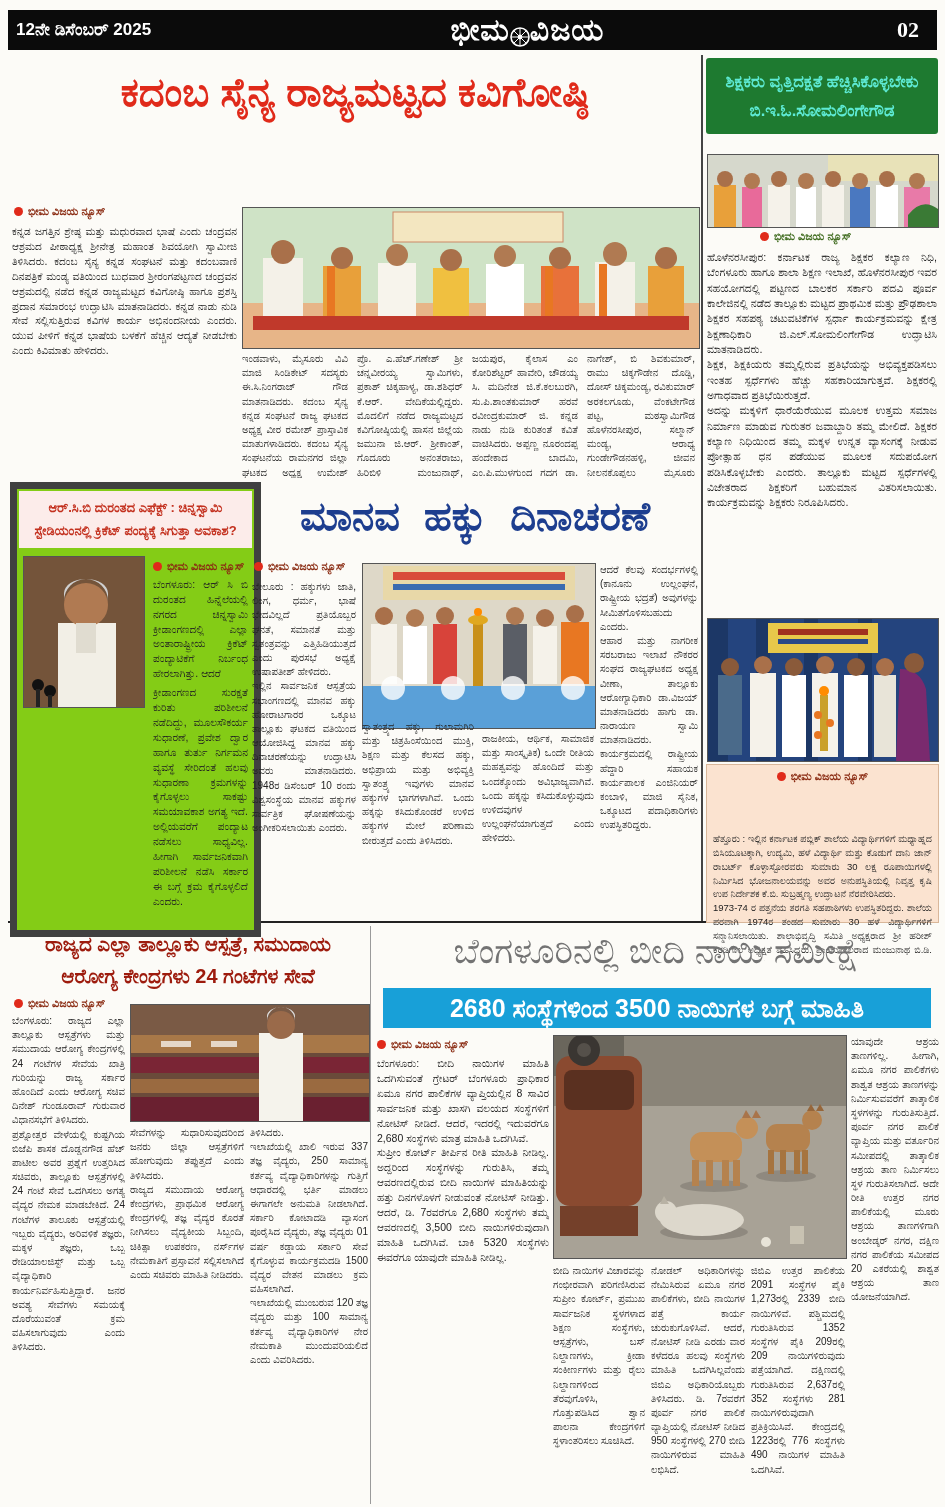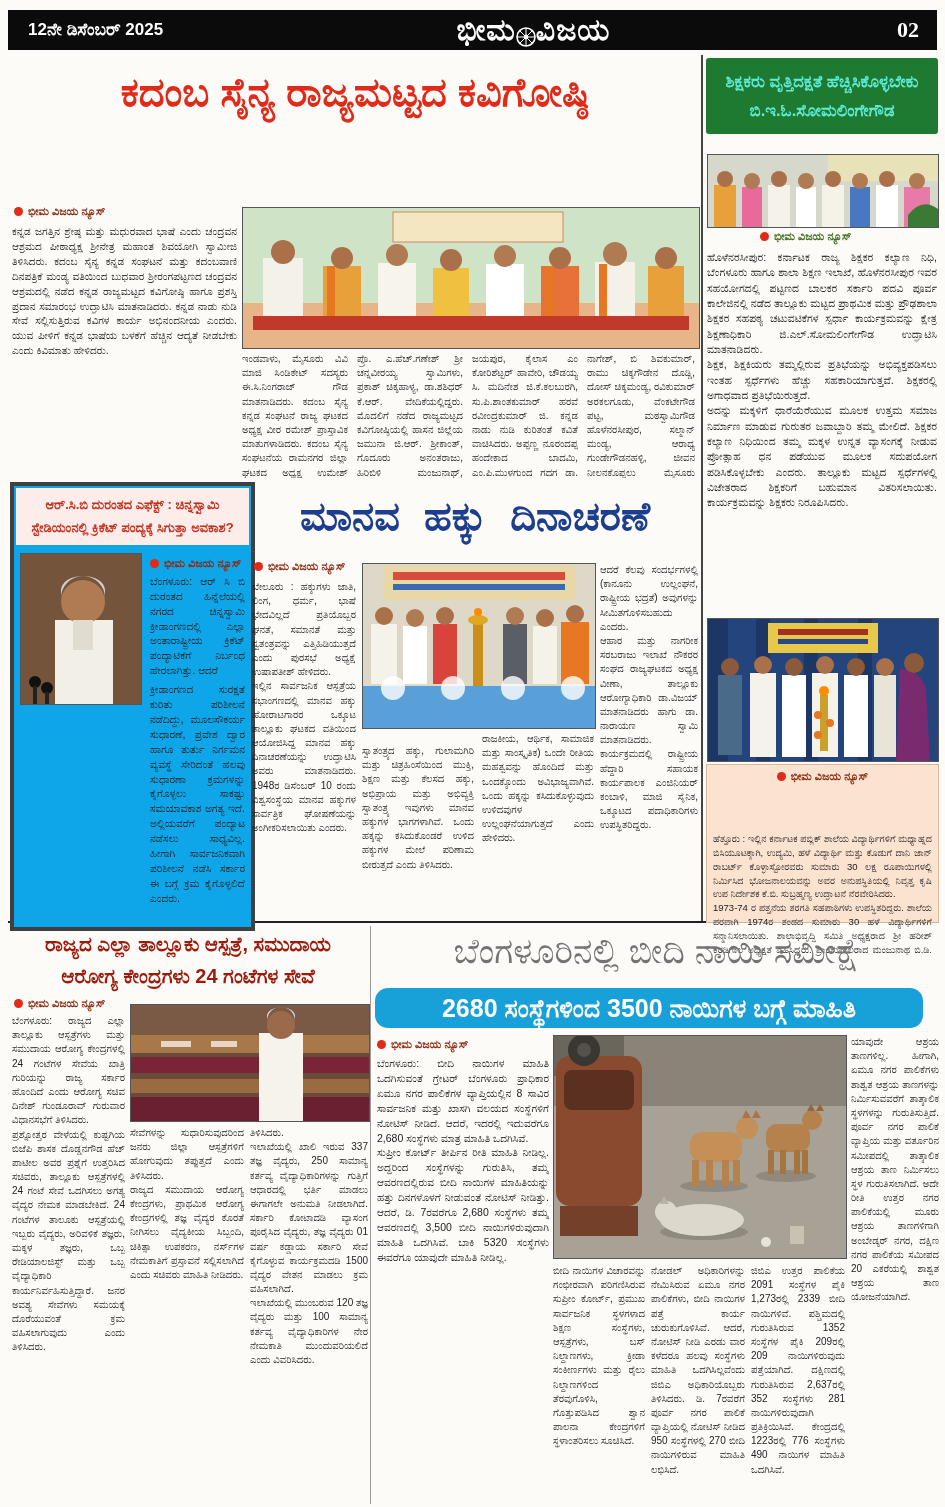--- a/index.html
+++ b/index.html
@@ -1,21 +1,21 @@
 <!DOCTYPE html>
 <html><head>
 <meta charset="utf-8">
 <style>
   html,body{margin:0;padding:0;background:#e9e7e2;}
   #page{position:relative;width:945px;height:1507px;background:#fcfbf7;margin:0 auto;overflow:hidden;
         font-family:"Liberation Sans","DejaVu Sans",sans-serif;color:#1b1b1b;}
   .abs{position:absolute;}
   
   .mast{background:#0b0b0b;color:#fff;display:flex;align-items:center;}
-  .mast .date{font-size:17px;font-weight:bold;padding-left:20px;width:240px;}
+  .mast .date{font-size:17px;font-weight:bold;padding-left:8px;width:240px;}
   .mast .title{flex:1;text-align:center;font-size:30px;font-weight:bold;letter-spacing:1px;display:flex;align-items:center;justify-content:center;gap:0;}
   .mast .pageno{width:120px;text-align:right;padding-right:18px;font-size:22px;font-weight:bold;font-family:"Liberation Serif","DejaVu Serif",serif;}
   .chakra{width:20px;height:20px;display:inline-block;}
   
   .vrule{background:#444;}
   .hrule{background:#222;}
   .grayrule{background:#9a9a9a;}
   
   .h-main{color:#e02a1a;font-weight:bold;text-align:center;font-size:40px;line-height:68px;}
   .h-navy{color:#1d3e8f;font-weight:bold;text-align:center;font-size:40px;line-height:60px;}
@@ -25,21 +25,21 @@
   .h-dogs{color:#737373;font-weight:normal;text-align:center;font-size:35px;line-height:1.4;}
   .h-dogs-sub{background:#18a0d8;color:#fff;font-weight:bold;text-align:center;font-size:25px;line-height:1.5;}
   
   .col{font-size:10.5px;line-height:1.42;text-align:justify;color:#222;overflow:hidden;white-space:pre-line;}
   .col.small{font-size:10px;}
   .byline{display:flex;align-items:center;gap:5px;font-size:11px;font-weight:bold;color:#8a2b12;}
   .byline.green{color:#3f6b1e;}
   .byline .dot{width:9px;height:9px;border-radius:50%;background:#e02a1a;display:inline-block;flex:0 0 auto;}
   .pinkbox{background:#fbe3d0;border:1px solid #d9b79a;}
   .pinkbox .col{font-size:9.5px;line-height:1.46;padding:3px 6px;}
-  .rcbbox{border:4px solid #404040;background:#0ea5e9;}
+  .rcbbox{border:7px solid #404040;background:#84cc16;}
   .ph{border:1px solid #555;overflow:hidden;background:#d8d4cc;}
   .ph svg{display:block;width:100%;height:100%;}
 </style>
 </head>
 <body>
 
 <div id="page">
 
   <div class="abs mast" style="left:8px;top:10px;width:929px;height:40px;">
     <div class="date">12ನೇ ಡಿಸೆಂಬರ್ 2025</div>
@@ -162,21 +162,21 @@
       <rect x="110" y="58" width="10" height="66" fill="#c8901a"></rect>
         <ellipse cx="115" cy="56" rx="10" ry="5" fill="#e0a820"></ellipse>
         <circle cx="115" cy="48" r="4" fill="#ff8c00"></circle>
       <rect x="0" y="122" width="232" height="42" fill="#5aa0d8"></rect>
         <circle cx="30" cy="124" r="12" fill="#fff" opacity="0.8"></circle>
         <circle cx="90" cy="124" r="12" fill="#fff" opacity="0.8"></circle>
         <circle cx="150" cy="124" r="12" fill="#fff" opacity="0.8"></circle>
         <circle cx="210" cy="124" r="12" fill="#fff" opacity="0.8"></circle>
     </svg>
   </div>
-  <div class="abs col small" style="left:362px;top:744px;width:112px;height:188px;">ಸ್ವಾತಂತ್ರ್ಯದ ಹಕ್ಕು, ಗುಲಾಮಗಿರಿ ಮತ್ತು ಚಿತ್ರಹಿಂಸೆಯಿಂದ ಮುಕ್ತಿ, ಶಿಕ್ಷಣ ಮತ್ತು ಕೆಲಸದ ಹಕ್ಕು, ಅಭಿಪ್ರಾಯ ಮತ್ತು ಅಭಿವ್ಯಕ್ತಿ ಸ್ವಾತಂತ್ರ್ಯ ಇವುಗಳು ಮಾನವ ಹಕ್ಕುಗಳ ಭಾಗಗಳಾಗಿವೆ. ಒಂದು ಹಕ್ಕನ್ನು ಕಸಿದುಕೊಂಡರೆ ಉಳಿದ ಹಕ್ಕುಗಳ ಮೇಲೆ ಪರಿಣಾಮ ಬೀರುತ್ತದೆ ಎಂದು ತಿಳಿಸಿದರು.</div>
+  <div class="abs col small" style="left:362px;top:720px;width:112px;height:188px;">ಸ್ವಾತಂತ್ರ್ಯದ ಹಕ್ಕು, ಗುಲಾಮಗಿರಿ ಮತ್ತು ಚಿತ್ರಹಿಂಸೆಯಿಂದ ಮುಕ್ತಿ, ಶಿಕ್ಷಣ ಮತ್ತು ಕೆಲಸದ ಹಕ್ಕು, ಅಭಿಪ್ರಾಯ ಮತ್ತು ಅಭಿವ್ಯಕ್ತಿ ಸ್ವಾತಂತ್ರ್ಯ ಇವುಗಳು ಮಾನವ ಹಕ್ಕುಗಳ ಭಾಗಗಳಾಗಿವೆ. ಒಂದು ಹಕ್ಕನ್ನು ಕಸಿದುಕೊಂಡರೆ ಉಳಿದ ಹಕ್ಕುಗಳ ಮೇಲೆ ಪರಿಣಾಮ ಬೀರುತ್ತದೆ ಎಂದು ತಿಳಿಸಿದರು.</div>
   <div class="abs col small" style="left:482px;top:732px;width:112px;height:188px;">ರಾಜಕೀಯ, ಆರ್ಥಿಕ, ಸಾಮಾಜಿಕ ಮತ್ತು ಸಾಂಸ್ಕೃತಿಕ) ಒಂದೇ ರೀತಿಯ ಮಹತ್ವವನ್ನು ಹೊಂದಿದೆ ಮತ್ತು ಒಂದಕ್ಕೊಂದು ಅವಿಭಾಜ್ಯವಾಗಿವೆ. ಒಂದು ಹಕ್ಕನ್ನು ಕಸಿದುಕೊಳ್ಳುವುದು ಉಳಿದವುಗಳ ಉಲ್ಲಂಘನೆಯಾಗುತ್ತದೆ ಎಂದು ಹೇಳಿದರು.</div>
   <div class="abs col small" style="left:600px;top:563px;width:98px;height:357px;">ಆದರೆ ಕೆಲವು ಸಂದರ್ಭಗಳಲ್ಲಿ (ಕಾನೂನು ಉಲ್ಲಂಘನೆ, ರಾಷ್ಟ್ರೀಯ ಭದ್ರತೆ) ಅವುಗಳನ್ನು ಸೀಮಿತಗೊಳಿಸಬಹುದು ಎಂದರು.
 ಆಹಾರ ಮತ್ತು ನಾಗರೀಕ ಸರಬರಾಜು ಇಲಾಖೆ ನೌಕರರ ಸಂಘದ ರಾಜ್ಯಘಟಕದ ಅಧ್ಯಕ್ಷ ವೀಣಾ, ತಾಲ್ಲೂಕು ಆರೋಗ್ಯಾಧಿಕಾರಿ ಡಾ.ವಿಜಯ್ ಮಾತನಾಡಿದರು ಹಾಗು ಡಾ. ನಾರಾಯಣ ಸ್ವಾಮಿ ಮಾತನಾಡಿದರು.
 ಕಾರ್ಯಕ್ರಮದಲ್ಲಿ ರಾಷ್ಟ್ರೀಯ ಹೆದ್ದಾರಿ ಸಹಾಯಕ ಕಾರ್ಯಪಾಲಕ ಎಂಜಿನಿಯರ್ ಕಂಬಾಳಿ, ಮಾಜಿ ಸೈನಿಕ, ಒಕ್ಕೂಟದ ಪದಾಧಿಕಾರಿಗಳು ಉಪಸ್ಥಿತರಿದ್ದರು.</div>
 
   <div class="abs h-green" style="left:706px;top:58px;width:224px;">
     <div>ಶಿಕ್ಷಕರು ವೃತ್ತಿದಕ್ಷತೆ ಹೆಚ್ಚಿಸಿಕೊಳ್ಳಬೇಕು</div>
     <div>ಬಿ.ಇ.ಓ.ಸೋಮಲಿಂಗೇಗೌಡ</div>
   </div>
   <div class="abs ph" style="left:707px;top:154px;width:230px;height:72px;">
@@ -274,21 +274,21 @@
         <rect x="80" y="36" width="26" height="6" fill="#fff" opacity="0.7"></rect>
     </svg>
   </div>
   <div class="abs col small" style="left:130px;top:1126px;width:114px;height:374px;">ಸೇವೆಗಳನ್ನು ಸುಧಾರಿಸುವುದರಿಂದ ಜನರು ಜಿಲ್ಲಾ ಆಸ್ಪತ್ರೆಗಳಿಗೆ ಹೋಗುವುದು ತಪ್ಪುತ್ತದೆ ಎಂದು ತಿಳಿಸಿದರು.
 ರಾಜ್ಯದ ಸಮುದಾಯ ಆರೋಗ್ಯ ಕೇಂದ್ರಗಳು, ಪ್ರಾಥಮಿಕ ಆರೋಗ್ಯ ಕೇಂದ್ರಗಳಲ್ಲಿ ತಜ್ಞ ವೈದ್ಯರ ಕೊರತೆ ನೀಗಿಸಲು ವೈದ್ಯಕೀಯ ಸಿಬ್ಬಂದಿ, ಚಿಕಿತ್ಸಾ ಉಪಕರಣ, ನರ್ಸ್‌ಗಳ ನೇಮಕಾತಿಗೆ ಪ್ರಸ್ತಾವನೆ ಸಲ್ಲಿಸಲಾಗಿದೆ ಎಂದು ಸಚಿವರು ಮಾಹಿತಿ ನೀಡಿದರು.</div>
   <div class="abs col small" style="left:250px;top:1126px;width:118px;height:374px;">ತಿಳಿಸಿದರು.
 ಇಲಾಖೆಯಲ್ಲಿ ಖಾಲಿ ಇರುವ 337 ತಜ್ಞ ವೈದ್ಯರು, 250 ಸಾಮಾನ್ಯ ಕರ್ತವ್ಯ ವೈದ್ಯಾಧಿಕಾರಿಗಳನ್ನು ಗುತ್ತಿಗೆ ಆಧಾರದಲ್ಲಿ ಭರ್ತಿ ಮಾಡಲು ಈಗಾಗಲೇ ಅನುಮತಿ ನೀಡಲಾಗಿದೆ. ಸರ್ಕಾರಿ ಕೋಟಾದಡಿ ವ್ಯಾಸಂಗ ಪೂರೈಸಿದ ವೈದ್ಯರು, ತಜ್ಞ ವೈದ್ಯರು 01 ವರ್ಷ ಕಡ್ಡಾಯ ಸರ್ಕಾರಿ ಸೇವೆ ಕೈಗೊಳ್ಳುವ ಕಾರ್ಯಕ್ರಮದಡಿ 1500 ವೈದ್ಯರ ವೇತನ ಮಾಡಲು ಕ್ರಮ ವಹಿಸಲಾಗಿದೆ.
 ಇಲಾಖೆಯಲ್ಲಿ ಮುಂಬರುವ 120 ತಜ್ಞ ವೈದ್ಯರು ಮತ್ತು 100 ಸಾಮಾನ್ಯ ಕರ್ತವ್ಯ ವೈದ್ಯಾಧಿಕಾರಿಗಳ ನೇರ ನೇಮಕಾತಿ ಮುಂದುವರಿಯಲಿದೆ ಎಂದು ವಿವರಿಸಿದರು.</div>
 
   <div class="abs h-dogs" style="left:375px;top:926px;width:562px;">ಬೆಂಗಳೂರಿನಲ್ಲಿ ಬೀದಿ ನಾಯಿ ಸಮೀಕ್ಷೆ</div>
-  <div class="abs h-dogs-sub" style="left:375px;top:988px;width:548px;height:40px;line-height:40px;border-radius:13px;">2680 ಸಂಸ್ಥೆಗಳಿಂದ 3500 ನಾಯಿಗಳ ಬಗ್ಗೆ ಮಾಹಿತಿ</div>
+  <div class="abs h-dogs-sub" style="left:383px;top:988px;width:548px;height:40px;line-height:40px;">2680 ಸಂಸ್ಥೆಗಳಿಂದ 3500 ನಾಯಿಗಳ ಬಗ್ಗೆ ಮಾಹಿತಿ</div>
   <div class="abs byline" style="left:377px;top:1038px;">
     <span class="dot"></span>
     <span>ಭೀಮ ವಿಜಯ ನ್ಯೂಸ್</span>
   </div>
   <div class="abs col" style="left:377px;top:1056px;width:172px;height:444px;">ಬೆಂಗಳೂರು: ಬೀದಿ ನಾಯಿಗಳ ಮಾಹಿತಿ ಒದಗಿಸುವಂತೆ ಗ್ರೇಟರ್ ಬೆಂಗಳೂರು ಪ್ರಾಧಿಕಾರ ಏಮೂ ನಗರ ಪಾಲಿಕೆಗಳ ವ್ಯಾಪ್ತಿಯಲ್ಲಿನ 8 ಸಾವಿರ ಸಾರ್ವಜನಿಕ ಮತ್ತು ಖಾಸಗಿ ವಲಯದ ಸಂಸ್ಥೆಗಳಿಗೆ ನೋಟಿಸ್ ನೀಡಿದೆ. ಆದರೆ, ಇದರಲ್ಲಿ ಇದುವರೆಗೂ 2,680 ಸಂಸ್ಥೆಗಳು ಮಾತ್ರ ಮಾಹಿತಿ ಒದಗಿಸಿವೆ.
 ಸುಪ್ರೀಂ ಕೋರ್ಟ್ ತೀರ್ಪಿನ ರೀತಿ ಮಾಹಿತಿ ನೀಡಿಲ್ಲ. ಅದ್ದರಿಂದ ಸಂಸ್ಥೆಗಳನ್ನು ಗುರುತಿಸಿ, ತಮ್ಮ ಆವರಣದಲ್ಲಿರುವ ಬೀದಿ ನಾಯಿಗಳ ಮಾಹಿತಿಯನ್ನು ಹತ್ತು ದಿನಗಳೊಳಗೆ ನೀಡುವಂತೆ ನೋಟಿಸ್ ನೀಡಿತ್ತು. ಆದರೆ, ಡಿ. 7ರವರೆಗೂ 2,680 ಸಂಸ್ಥೆಗಳು ತಮ್ಮ ಆವರಣದಲ್ಲಿ 3,500 ಬೀದಿ ನಾಯಿಗಳಿರುವುದಾಗಿ ಮಾಹಿತಿ ಒದಗಿಸಿವೆ. ಬಾಕಿ 5320 ಸಂಸ್ಥೆಗಳು ಈವರೆಗೂ ಯಾವುದೇ ಮಾಹಿತಿ ನೀಡಿಲ್ಲ.</div>
   <div class="abs ph" style="left:553px;top:1035px;width:292px;height:222px;">
     <svg viewBox="0 0 292 222" preserveAspectRatio="none">
       <rect width="292" height="70" fill="#8a8478"></rect>
         <rect y="70" width="292" height="152" fill="#a8a296"></rect>

